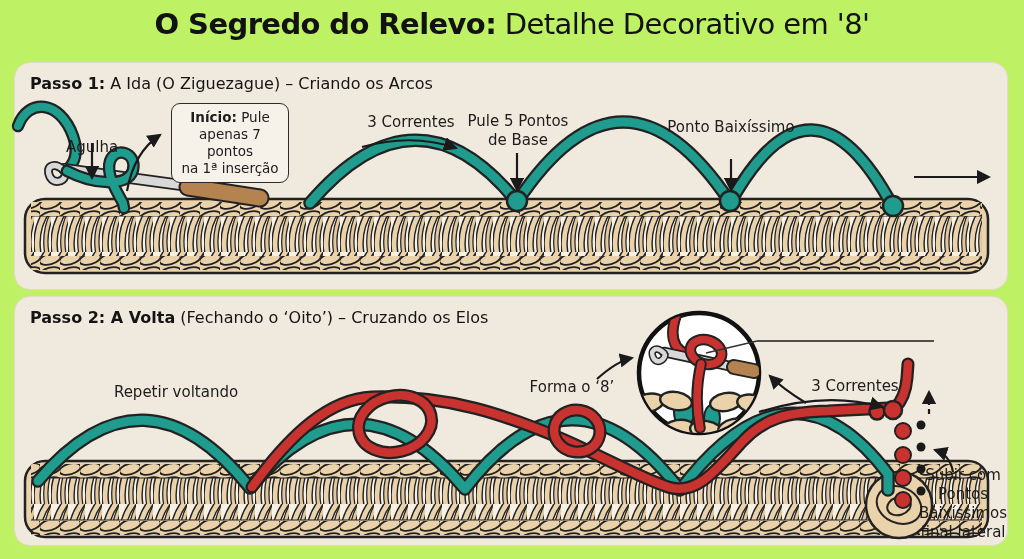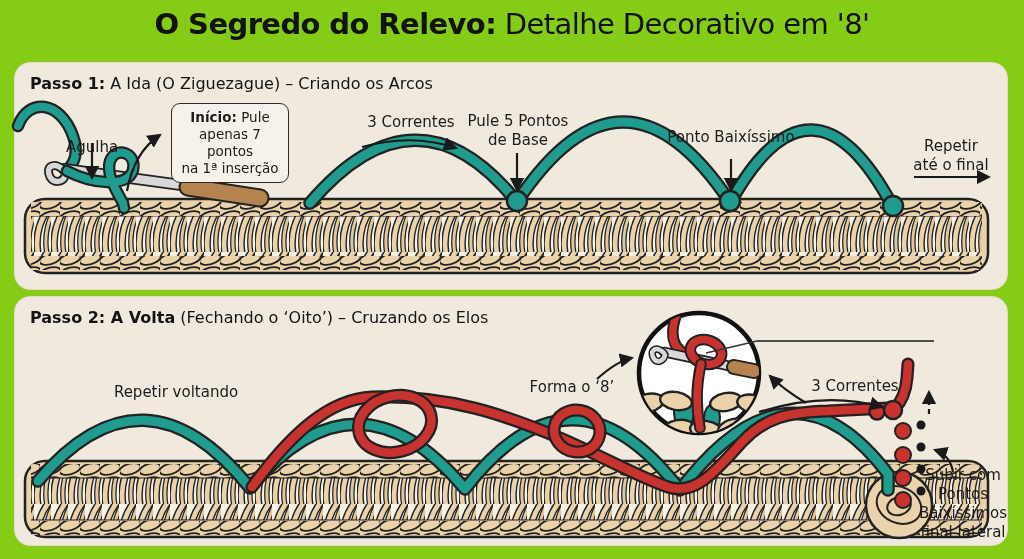--- a/index.html
+++ b/index.html
@@ -1,18 +1,18 @@
 <!DOCTYPE html>
 <html><head>
 <meta charset="utf-8">
 <style>
   html,body{margin:0;padding:0;background:#ffffff;}
   .page{
     position:relative;width:1024px;height:559px;overflow:hidden;
-    background:#84cc16;font-family:"DejaVu Sans",sans-serif;color:#161616;
+    background:#bef264;font-family:"DejaVu Sans",sans-serif;color:#161616;
   }
   .title{
     position:absolute;top:7px;left:0;width:100%;text-align:center;
     font-size:29px;letter-spacing:-0.6px;color:#121212;white-space:nowrap;
   }
   .title b{font-weight:700;}
   .panel{
     position:absolute;left:14px;width:994px;background:#F0E9DE;
     border:1px solid #E3DACA;border-radius:16px;box-sizing:border-box;
   }
@@ -203,26 +203,22 @@
   <div class="callout">
     <div><b>Início:</b><span> Pule</span></div>
     <div>apenas 7 pontos</div>
     <div>na 1ª inserção</div>
   </div>
   <div class="lbl" style="left:411px;top:113px;">3 Correntes</div>
   <div class="lbl" style="left:518px;top:112px;text-align:center;">
     <div>Pule 5 Pontos</div>
     <div>de Base</div>
   </div>
-  <div class="lbl" style="left:731px;top:128px;">
+  <div class="lbl" style="left:731px;top:118px;">
     <div>Ponto Baixíssimo</div>
-  </div>
-  <div class="lbl" style="left:951px;top:137px;">
-    <div>Repetir</div>
-    <div>até o final</div>
   </div>
 
   <div class="lbl" style="left:176px;top:383px;">Repetir voltando</div>
   <div class="lbl" style="left:572px;top:378px;">Forma o ‘8’</div>
   <div class="lbl" style="left:855px;top:377px;">3 Correntes</div>
   <div class="lbl" style="left:963px;top:466px;">
     <div>Subir com</div>
     <div>Pontos</div>
     <div>Baixíssimos</div>
     <div>final lateral</div>

